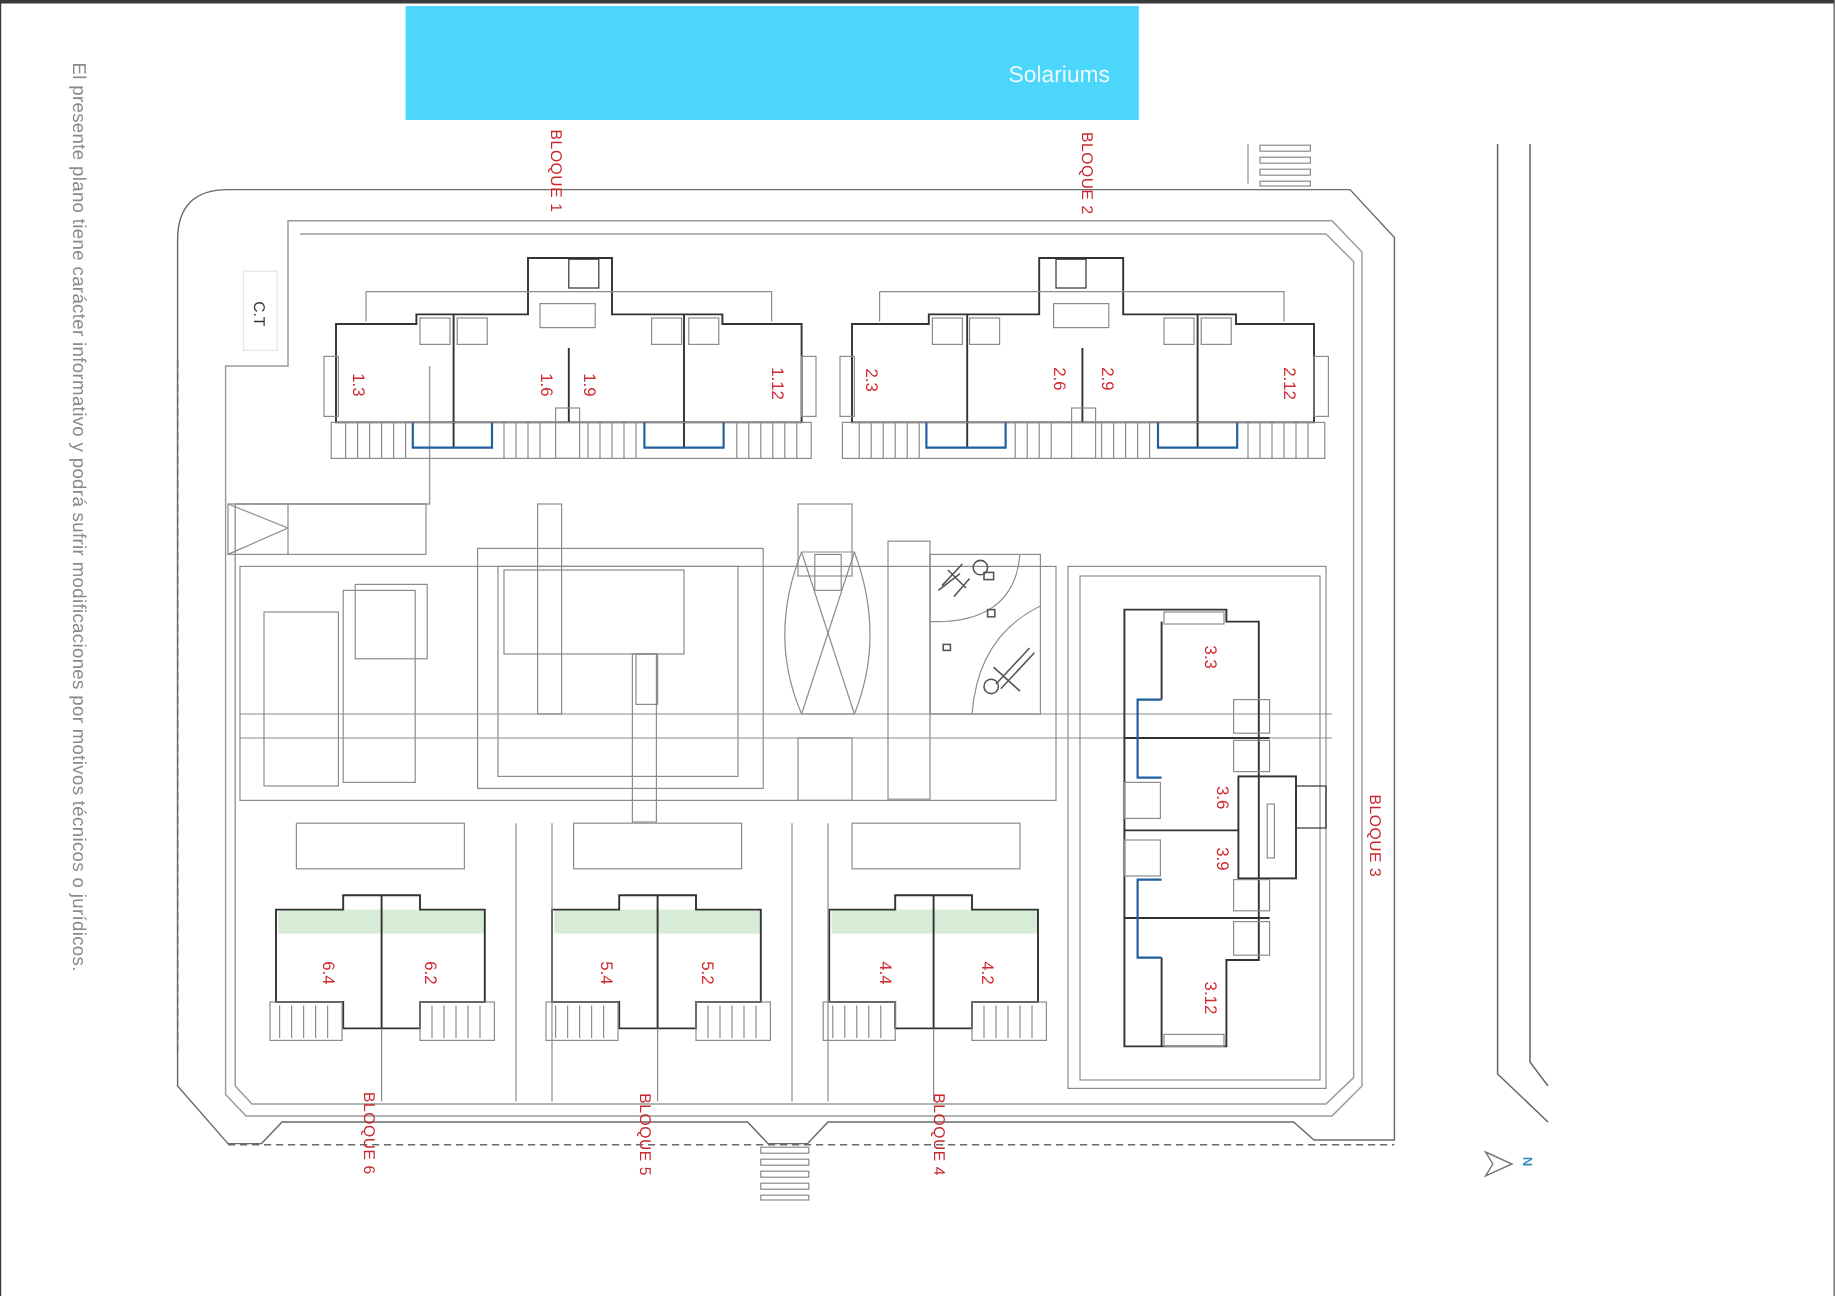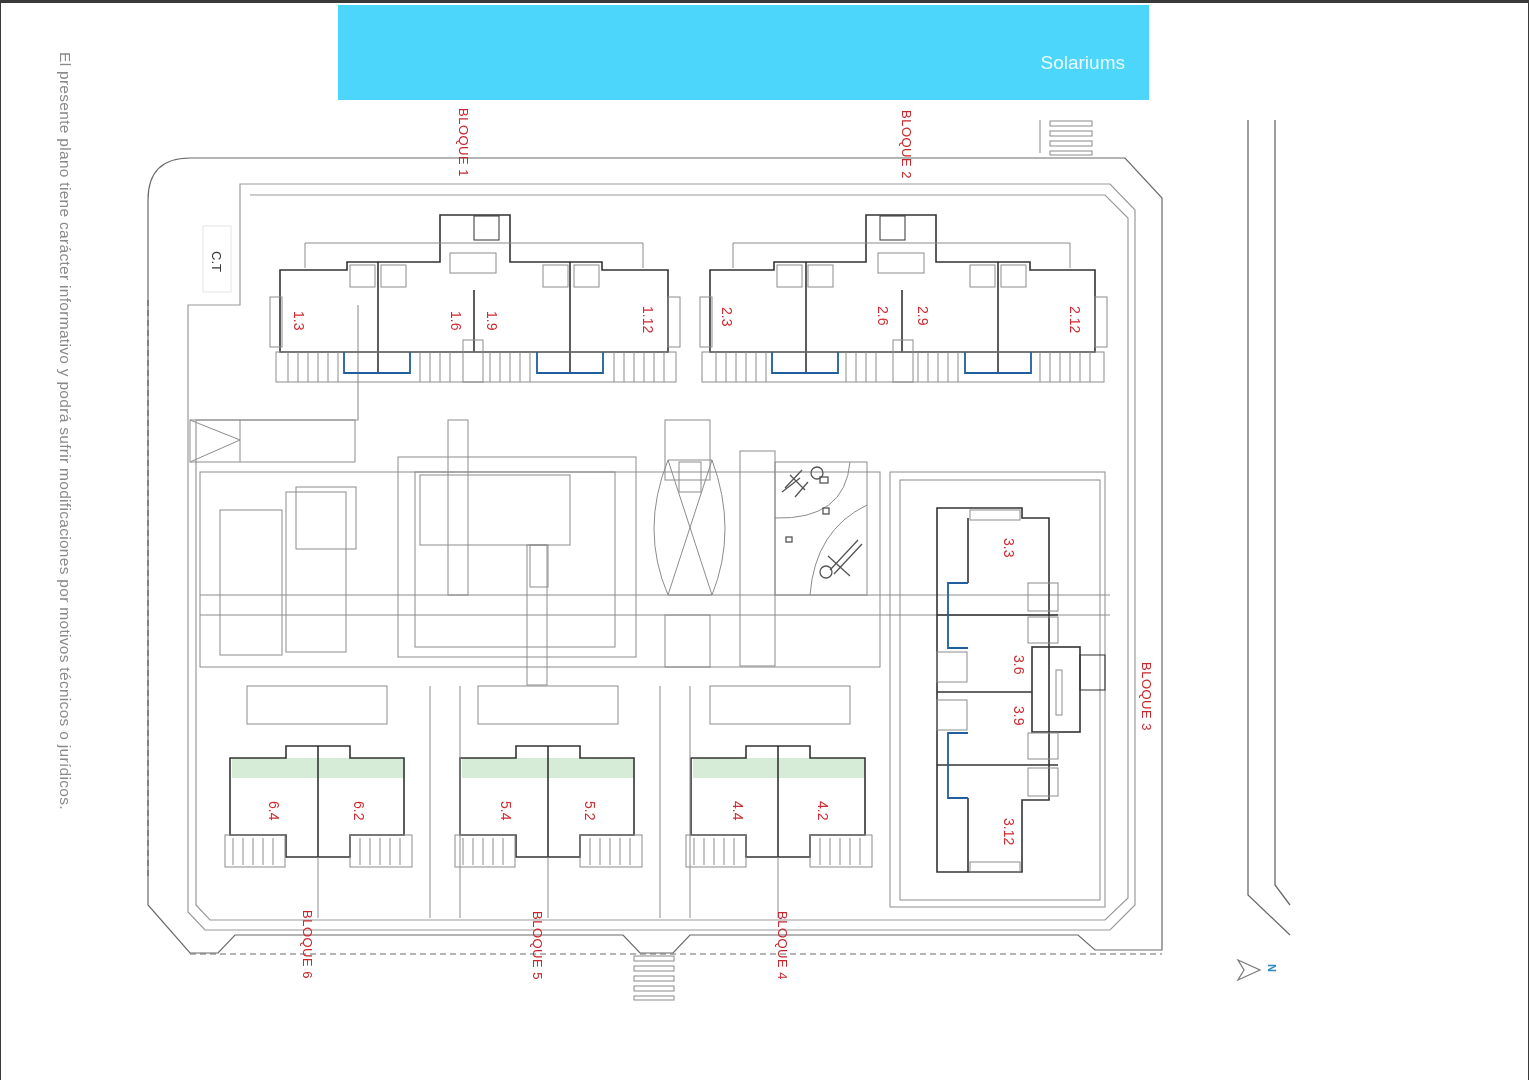--- a/index.html
+++ b/index.html
@@ -1,18 +1,18 @@
 <!DOCTYPE html>
 <html><head>
   <meta charset="utf-8">
   <style>
     html, body { margin: 0; padding: 0; background: #ffffff; }
     body { width: 1529px; height: 1080px; position: relative; overflow: hidden; font-family: "Liberation Sans", sans-serif; }
     .page-border { position: absolute; left: 0; top: 0; width: 1527px; height: 1078px; border: 1px solid #3a3a3a; border-top: 3px solid #3a3a3a; box-sizing: content-box; }
-    .solarium-banner { position: absolute; left: 338px; top: 5px; width: 811px; height: 95px; background: #4dd6fb; }
+    .solarium-banner { position: absolute; left: 338px; top: 5px; width: 611px; height: 95px; background: #4dd6fb; }
     .solarium-label { position: absolute; right: 24px; bottom: 26px; color: #eafaff; font-size: 19px; font-family: "Liberation Sans", sans-serif; }
     .disclaimer { position: absolute; left: 56px; top: 52px; writing-mode: vertical-rl; color: #8a8a8a; font-size: 15.5px; letter-spacing: 0.3px; font-family: "Liberation Sans", sans-serif; white-space: nowrap; }
     svg.plan { position: absolute; left: 0; top: 0; }
     .block-label { position: absolute; writing-mode: vertical-rl; color: #c8282d; font-size: 13px; font-family: "Liberation Sans", sans-serif; white-space: nowrap; letter-spacing: 0.5px; }
     .unit-label { position: absolute; writing-mode: vertical-rl; color: #d02a30; font-size: 14px; font-family: "Liberation Sans", sans-serif; white-space: nowrap; }
     .ct-label { position: absolute; writing-mode: vertical-rl; color: #333; font-size: 13px; font-family: "Liberation Sans", sans-serif; }
     .north-arrow { position: absolute; left: 1236px; top: 958px; width: 26px; height: 24px; }
     .north-label { position: absolute; left: 1268px; top: 962px; color: #2e8cc0; font-size: 11px; font-weight: bold; transform: rotate(90deg); font-family: "Liberation Sans", sans-serif; }
   </style>
 </head>

